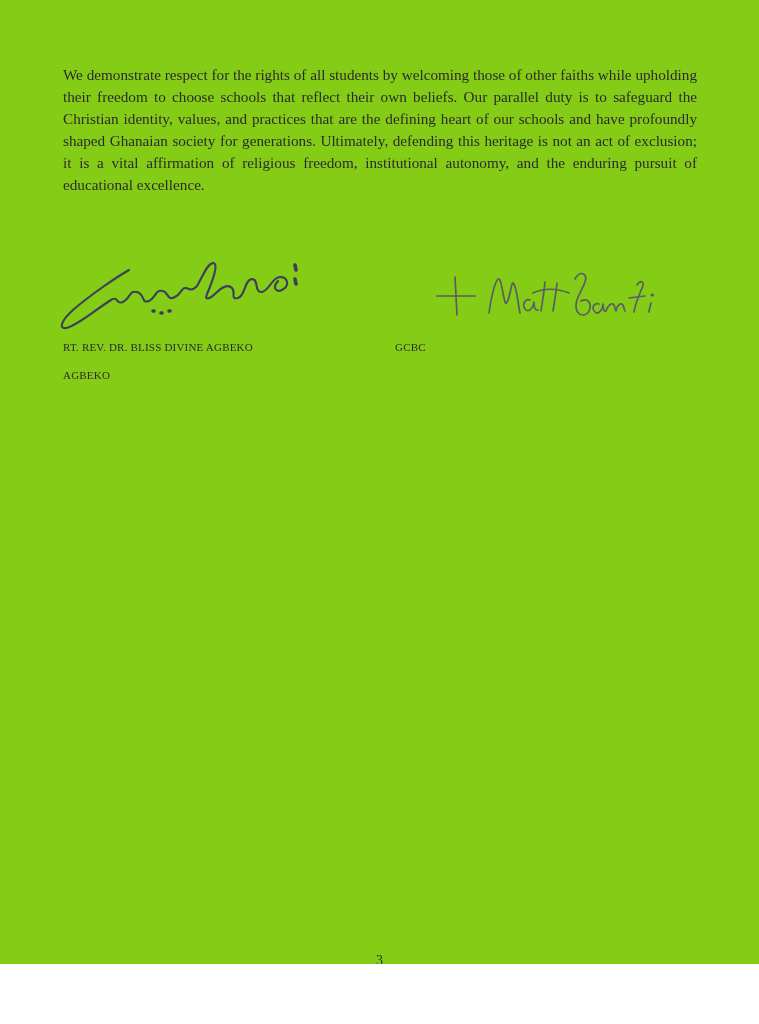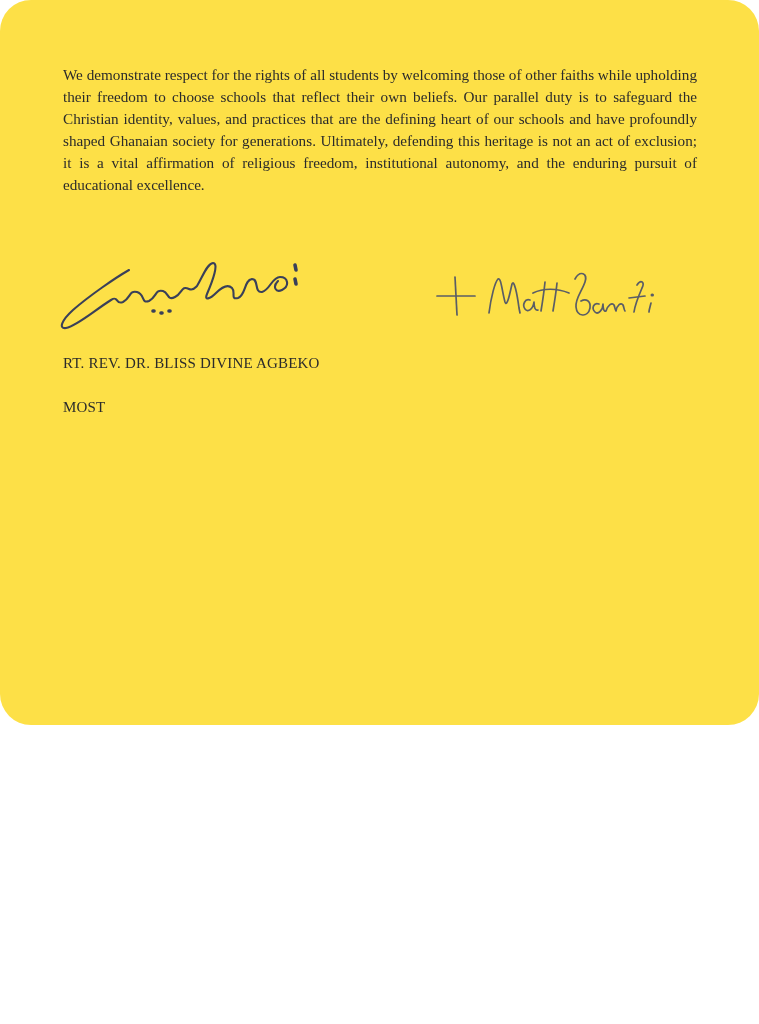--- a/index.html
+++ b/index.html
@@ -3,27 +3,26 @@
 <meta charset="utf-8">
 <style>
   html, body {
     margin: 0;
     padding: 0;
     background: #ffffff;
   }
   .page {
     position: relative;
     width: 759px;
-    height: 725px;
+    height: 964px;
     margin: 0 auto;
-    background: #fde047;
+    background: #84cc16;
     font-family: "Liberation Serif", "DejaVu Serif", serif;
     color: #2b2b2b;
     overflow: hidden;
-    border-radius: 31px;
   }
   .body-text {
     position: absolute;
     left: 63px;
     top: 64px;
     width: 634px;
     margin: 0;
     font-size: 15.2px;
     line-height: 22px;
     text-align: justify;
@@ -49,25 +48,24 @@
   }
   .sig-svg-left {
     margin-left: -6px;
     margin-bottom: 0;
   }
   .sig-svg-right {
     margin-left: 34px;
     margin-bottom: 7px;
   }
   .sig-line {
-    font-size: 15px;
+    font-size: 11px;
     line-height: 27.6px;
     letter-spacing: 0.2px;
     white-space: nowrap;
-    margin-top: 16px;
   }
   .page-number {
     position: absolute;
     left: 0;
     top: 953px;
     width: 100%;
     text-align: center;
     font-size: 14px;
     color: #333333;
   }
@@ -99,21 +97,21 @@
                      C231,27 233,36 225,40 C219,43 215,37 221,31"></path>
             <path d="M96,61 L97,61" stroke-width="3.6"></path>
             <path d="M104,63 L105,63" stroke-width="3.6"></path>
             <path d="M112,61 L113,61" stroke-width="3.6"></path>
             <path d="M238,15 L239,20" stroke-width="3.6"></path>
             <path d="M238,29 L239,34" stroke-width="3.6"></path>
           </g>
         </svg>
       </div>
       <div class="sig-line">RT. REV. DR. BLISS DIVINE AGBEKO</div>
-      <div class="sig-line">MOST</div>
+      <div class="sig-line">AGBEKO</div>
     </div>
 
     <div class="sig-block right">
       <div class="sig-area">
         <svg class="sig-svg-right" width="226" height="60" viewBox="0 0 226 60">
           <g stroke-width="1.7" stroke="#5a5d66">
             <path d="M8,29 L46,29"></path>
             <path d="M26,10 L28,48"></path>
             <path d="M60,46 C62,30 66,15 69,12 C72,10 73,24 76,35 C78,41 81,26 83,17
                      C85,12 88,26 90,41 L91,46"></path>
@@ -126,19 +124,20 @@
             <path d="M170,37 C165,35 162,41 166,45 C169,48 174,43 174,37 C174,42 175,45 177,44
                      C179,38 183,35 185,38 C186,40 186,43 187,44 C188,38 192,35 194,38
                      C195,40 195,43 196,44"></path>
             <path d="M208,18 C212,12 216,15 213,21 C210,28 206,38 205,45"></path>
             <path d="M200,31 L216,29"></path>
             <path d="M222,36 C221,40 220,43 220,45"></path>
             <path d="M223,28 L223.5,28" stroke-width="3"></path>
           </g>
         </svg>
       </div>
+      <div class="sig-line">GCBC</div>
     </div>
 
   </div>
 
   <div class="page-number">3</div>
 
 </div>
 
 </body></html>

